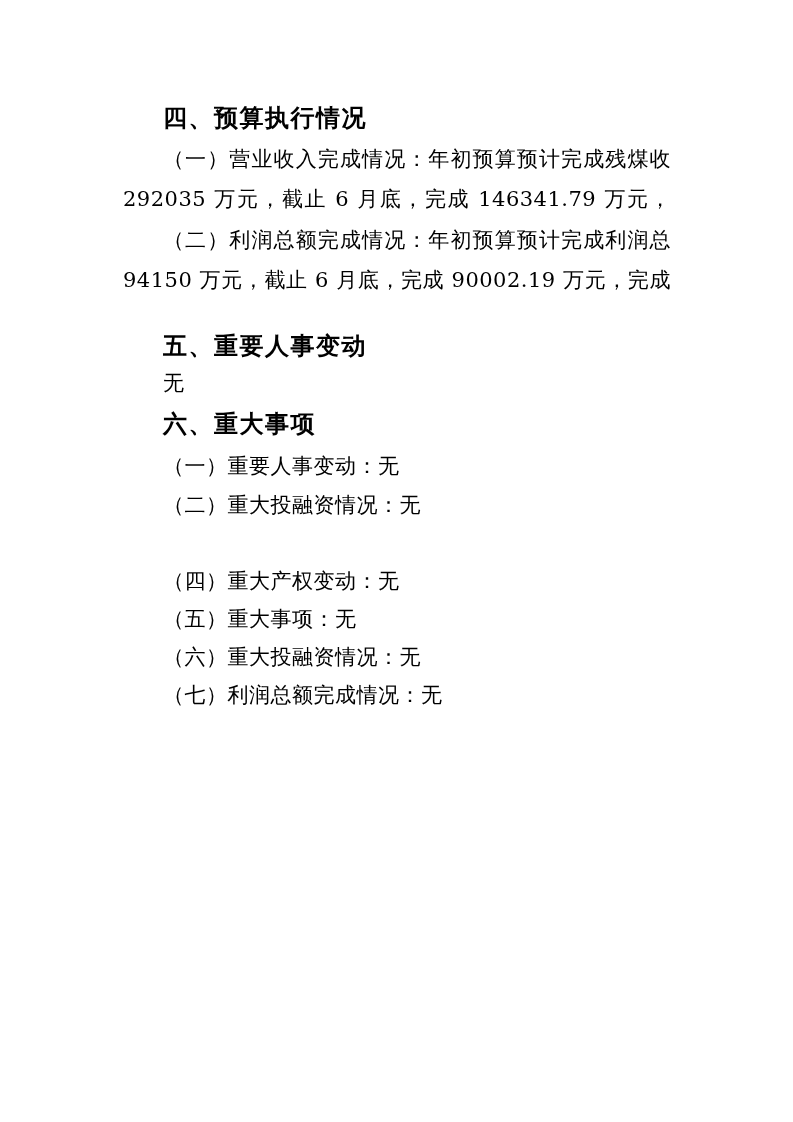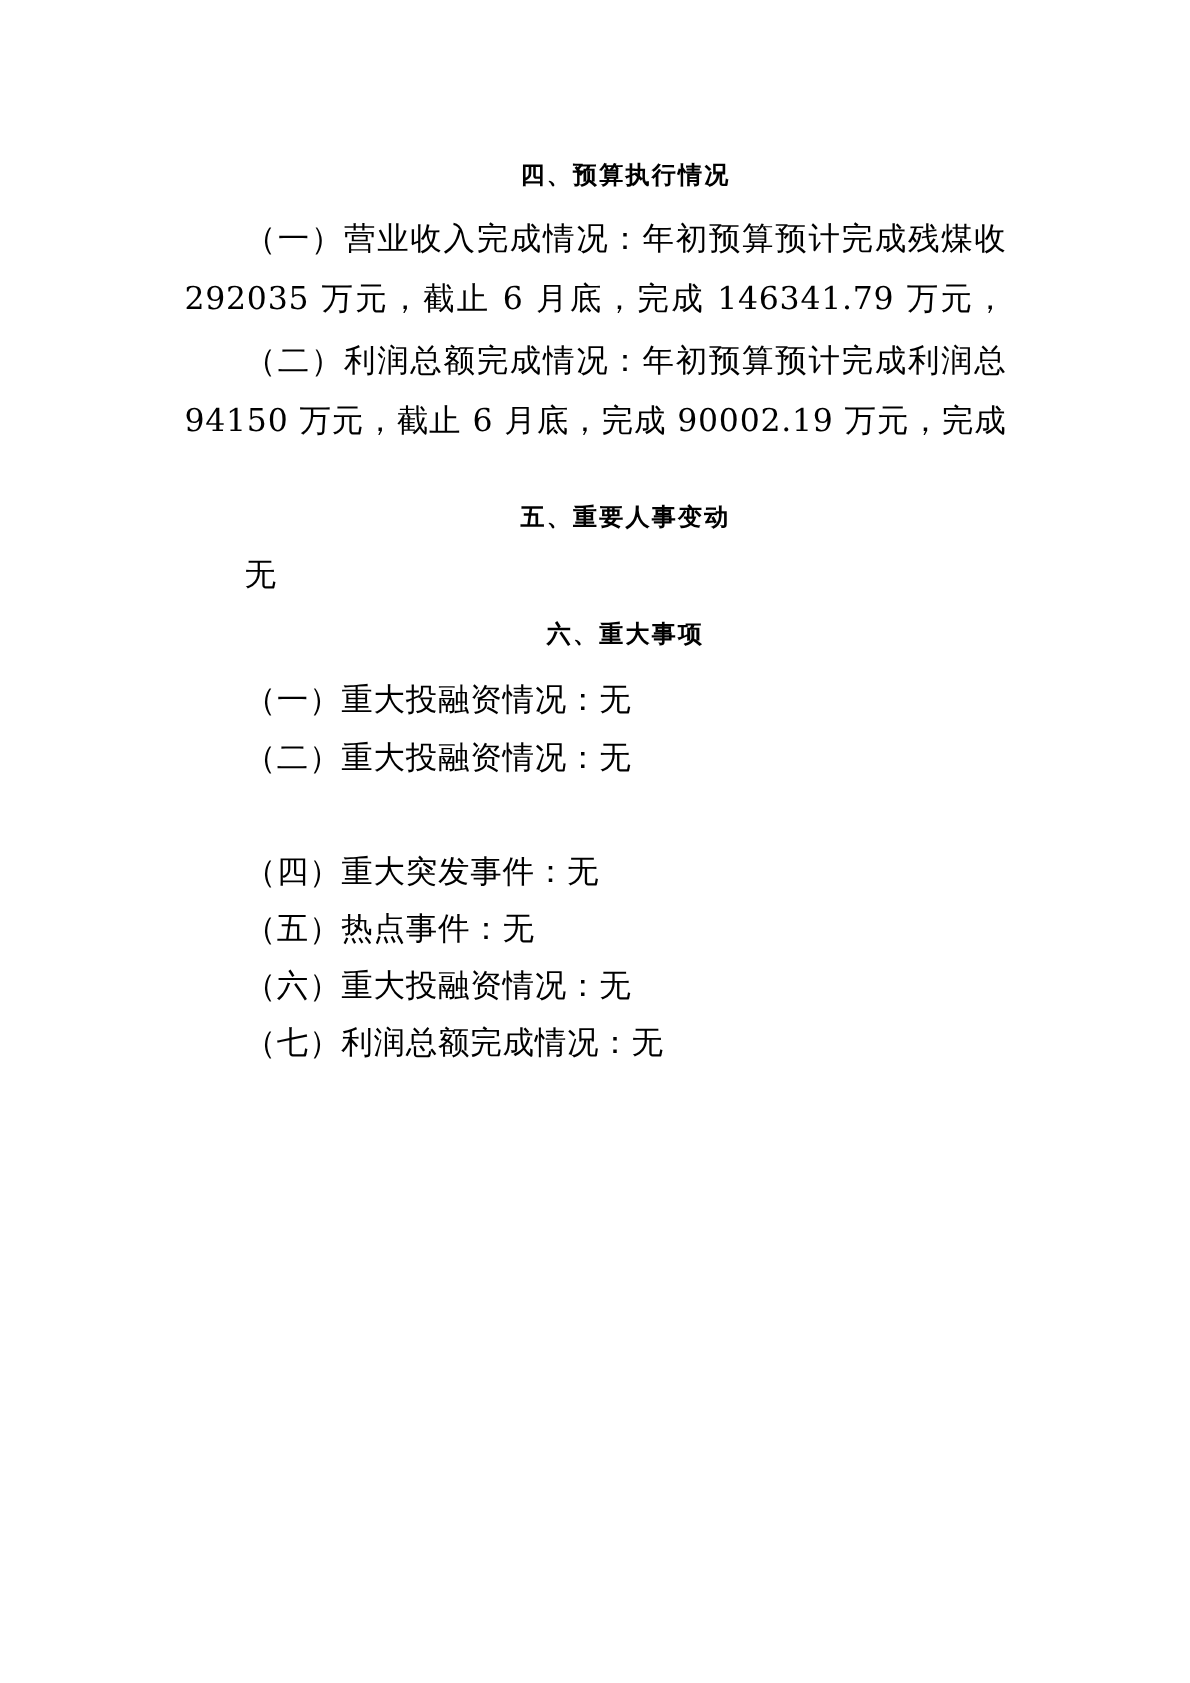--- a/index.html
+++ b/index.html
@@ -27,23 +27,22 @@
     left: 0;
     width: 548px;
     white-space: nowrap;
     line-height: 30px;
   }
   .heading {
     left: 40px;
     width: 508px;
     font-family: Liberation Sans, sans-serif;
     font-weight: bold;
-    font-size: 16px;
+    font-size: 24px;
     letter-spacing: 1.5px;
-    text-align: center;
   }
   .body-text {
     font-family: "DejaVu Serif", "Liberation Serif", serif;
     font-size: 21px;
     letter-spacing: 0.5px;
   }
   .indent {
     left: 40px;
     width: 508px;
   }
@@ -70,27 +69,27 @@
     <div class="line body-text indent just" style="top:122px">（二）利润总额完成情况：年初预算预计完成利润总额</div>
 
     <div class="line body-text just" style="top:162px">94150 万元，截止 6 月底，完成 90002.19 万元，完成 95.59%。</div>
 
     <div class="line heading" style="top:228px">五、重要人事变动</div>
 
     <div class="line body-text indent" style="top:265px">无</div>
 
     <div class="line heading" style="top:306px">六、重大事项</div>
 
-    <div class="line body-text indent" style="top:348px">（一）重大投融资情况：无</div>
+    <div class="line body-text indent" style="top:348px">（一）重要人事变动：无</div>
 
     <div class="line body-text indent" style="top:387px">（二）重大投融资情况：无</div>
 
 
-    <div class="line body-text indent" style="top:463px">（四）重大突发事件：无</div>
+    <div class="line body-text indent" style="top:463px">（四）重大产权变动：无</div>
 
-    <div class="line body-text indent" style="top:501px">（五）热点事件：无</div>
+    <div class="line body-text indent" style="top:501px">（五）重大事项：无</div>
 
     <div class="line body-text indent" style="top:539px">（六）重大投融资情况：无</div>
 
     <div class="line body-text indent" style="top:577px">（七）利润总额完成情况：无</div>
 
   </div>
 </div>
 
 </body></html>

